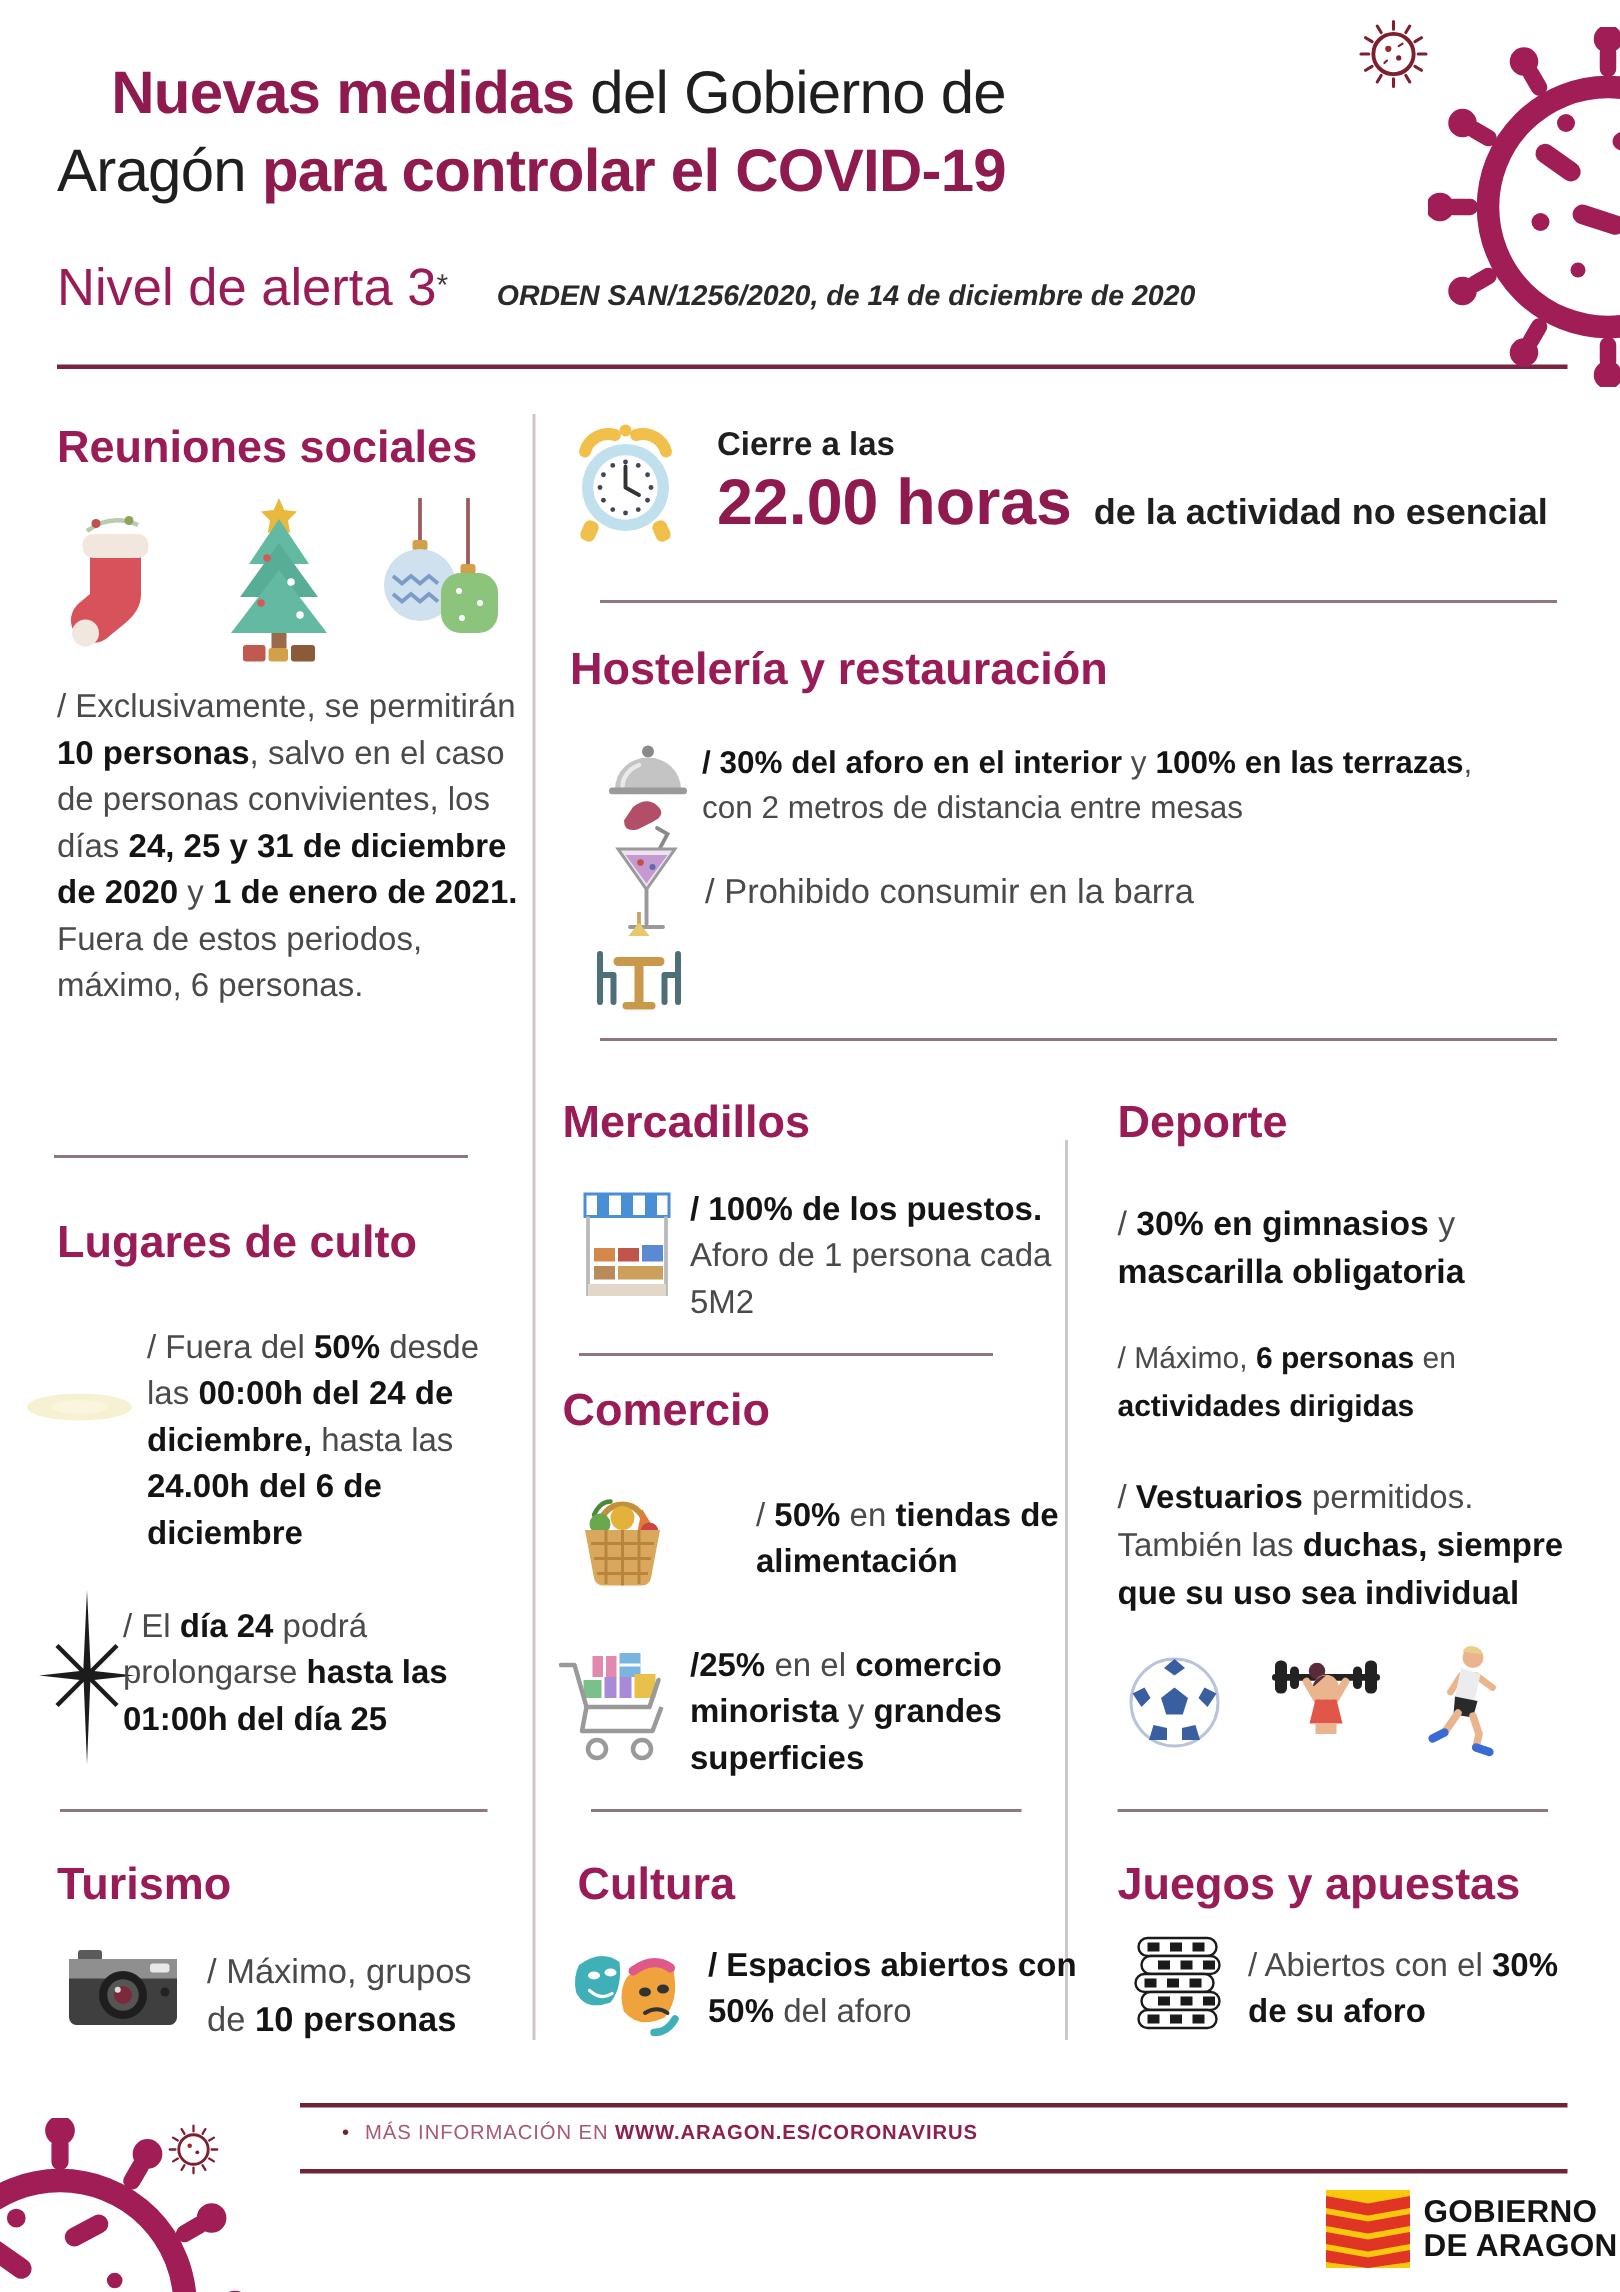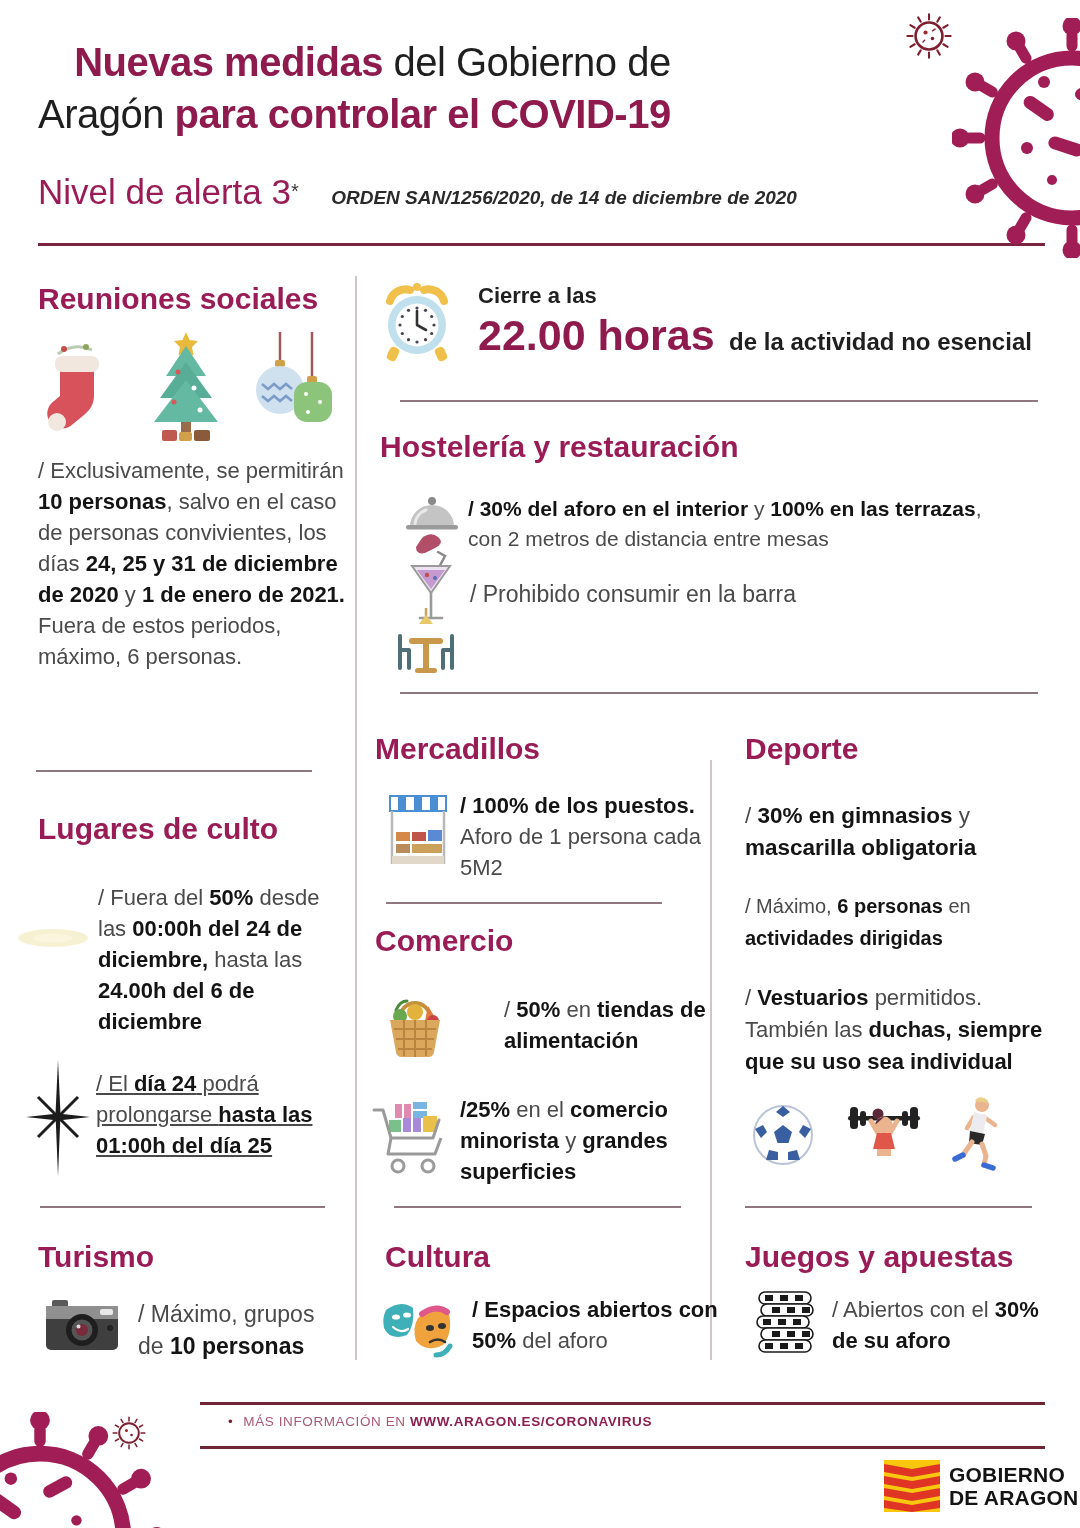--- a/index.html
+++ b/index.html
@@ -138,21 +138,21 @@
   <p class="abs body" style="left:98px;top:882px;width:252px;">
     <span>/ Fuera del </span><b>50%</b><span>  desde las </span><b>00:00h del 24 de diciembre,</b><span> hasta las </span><b>24.00h del 6 de diciembre</b>
   </p>
 
   <svg class="abs" style="left:24px;top:1060px;" width="68" height="116" viewBox="0 0 68 116">
     <path d="M34 0L36.5 54L34 116L31.5 54Z" fill="#1c1c1c"></path>
     <path d="M2 57L34 53.5L66 57L34 60.5Z" fill="#1c1c1c"></path>
     <path d="M14 37L54 77M54 37L14 77" stroke="#1c1c1c" stroke-width="3"></path>
     <circle cx="34" cy="57" r="4" fill="#1c1c1c"></circle>
   </svg>
-  <p class="abs body" style="left:96px;top:1068px;width:252px;text-decoration:underline;">
+  <p class="abs body" style="left:82px;top:1068px;width:252px;">
     <span>/ El </span><b>día 24</b><span> podrá prolongarse </span><b>hasta las 01:00h del día 25</b>
   </p>
 
   <div class="abs divider" style="left:40px;top:1206px;width:285px;"></div>
   <h2 class="abs sec-title" style="left:38px;top:1240px;">Turismo</h2>
 
   <svg class="abs" style="left:44px;top:1296px;" width="76" height="60" viewBox="0 0 76 60">
     <rect x="8" y="4" width="16" height="10" rx="2" fill="#5a5a5a"></rect>
     <rect x="2" y="10" width="72" height="44" rx="5" fill="#3f3f3f"></rect>
     <rect x="2" y="10" width="72" height="13" fill="#8f8f8f"></rect>

